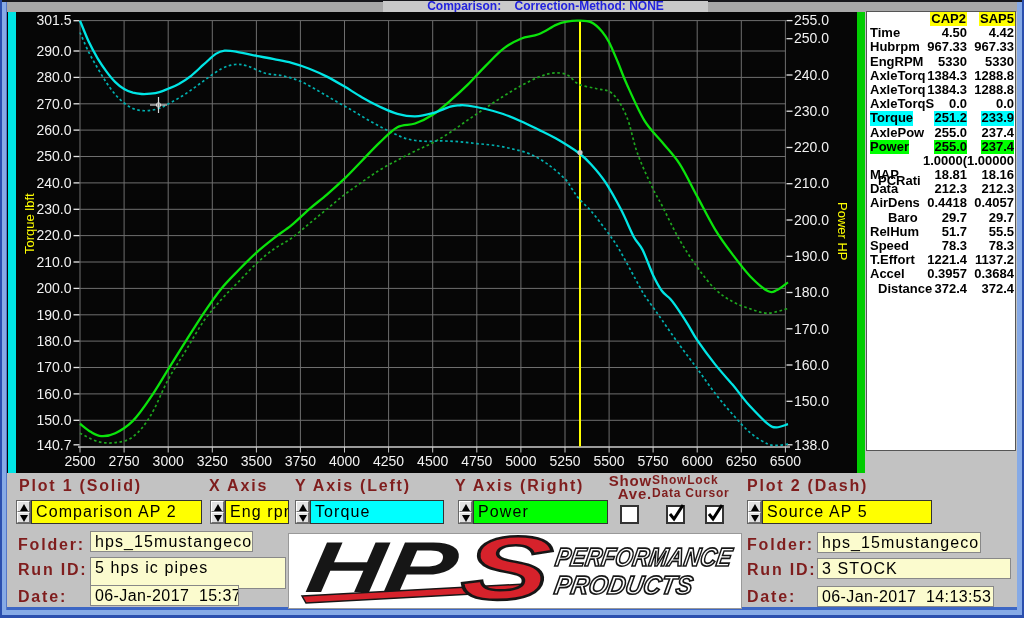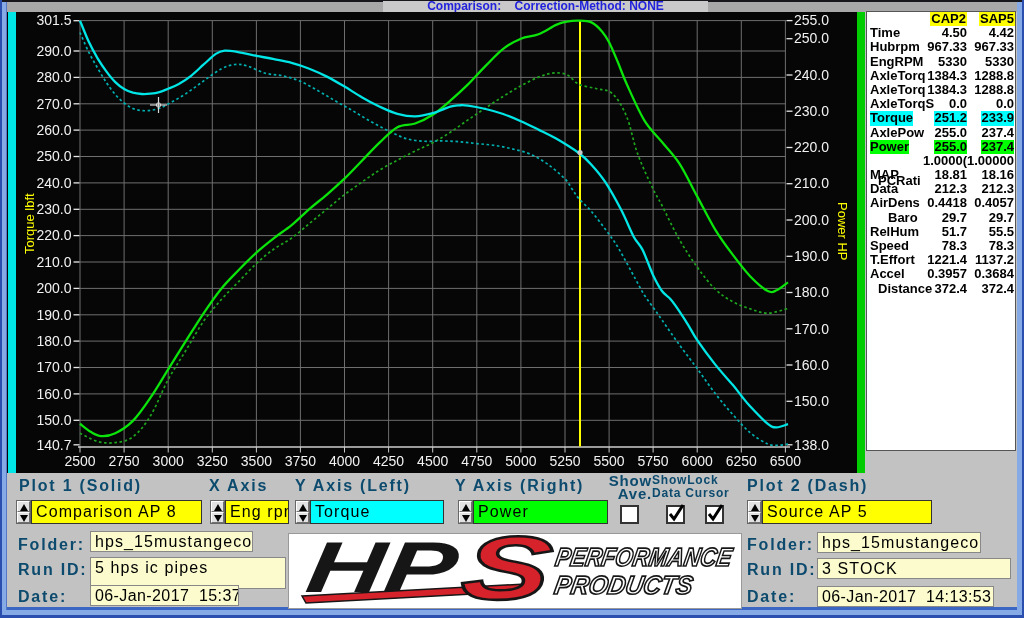--- a/index.html
+++ b/index.html
@@ -1,19 +1,19 @@
 <!DOCTYPE html>
 <html><head>
 <meta charset="utf-8">
 <style>
   * { margin:0; padding:0; box-sizing:border-box; }
   html,body { width:1024px; height:618px; overflow:hidden; }
   body { position:relative; background:#c2c2c2; font-family:"Liberation Sans", sans-serif; }
   .abs { position:absolute; }
-  .lbl { font-weight:bold; color:#0c4a6e; font-size:16px; letter-spacing:1.8px; }
+  .lbl { font-weight:bold; color:#7f1d1d; font-size:16px; letter-spacing:1.8px; }
   .fld { background:#fbfbce; border:1px solid #888; color:#000; font-size:16px; letter-spacing:1.1px; padding-left:4px; white-space:nowrap; overflow:hidden; }
   .spin { width:15px; height:24px; background:#e2e2e2; border:1px solid #666; }
   .spin .up, .spin .dn { width:13px; height:11px; background:#e2e2e2; position:relative;
      border:1px solid; border-color:#fff #707070 #707070 #fff; }
   .tri-u { width:0; height:0; border-left:4.5px solid transparent; border-right:4.5px solid transparent;
      border-bottom:7px solid #000; position:absolute; left:1.5px; top:1.5px; }
   .tri-d { width:0; height:0; border-left:4.5px solid transparent; border-right:4.5px solid transparent;
      border-top:7px solid #000; position:absolute; left:1.5px; top:1.5px; }
   .cb { width:19px; height:19px; background:#fff; border:2px solid #333; }
 </style>
@@ -294,21 +294,21 @@
 <div class="abs lbl" style="left:747px;top:477px;">Plot 2 (Dash)</div>
 
 <div class="abs spin" style="left:16px;top:500px">
     <div class="up">
       <div class="tri-u"></div>
     </div>
     <div class="dn">
       <div class="tri-d"></div>
     </div>
   </div>
-<div class="abs" style="left:31px;top:500px;width:171px;height:24px;background:#ffff00;border:1px solid #333;font-size:16px;letter-spacing:1.1px;line-height:22px;padding-left:4px">Comparison AP 8</div>
+<div class="abs" style="left:31px;top:500px;width:171px;height:24px;background:#ffff00;border:1px solid #333;font-size:16px;letter-spacing:1.1px;line-height:22px;padding-left:4px">Comparison AP 2</div>
 <div class="abs spin" style="left:210px;top:500px">
     <div class="up">
       <div class="tri-u"></div>
     </div>
     <div class="dn">
       <div class="tri-d"></div>
     </div>
   </div>
 <div class="abs" style="left:225px;top:500px;width:64px;height:24px;background:#ffff00;border:1px solid #333;font-size:16px;letter-spacing:1.1px;line-height:22px;padding-left:4px;overflow:hidden;white-space:nowrap">Eng rpm</div>
 <div class="abs spin" style="left:295px;top:500px">

